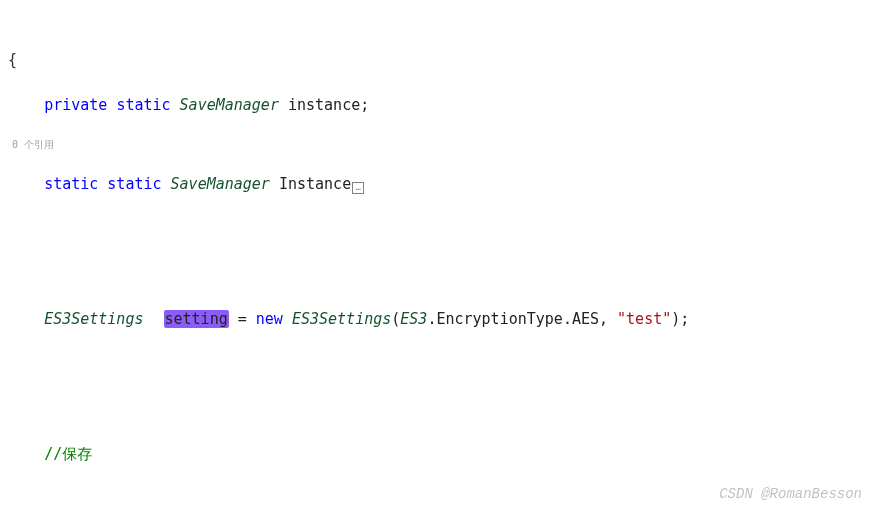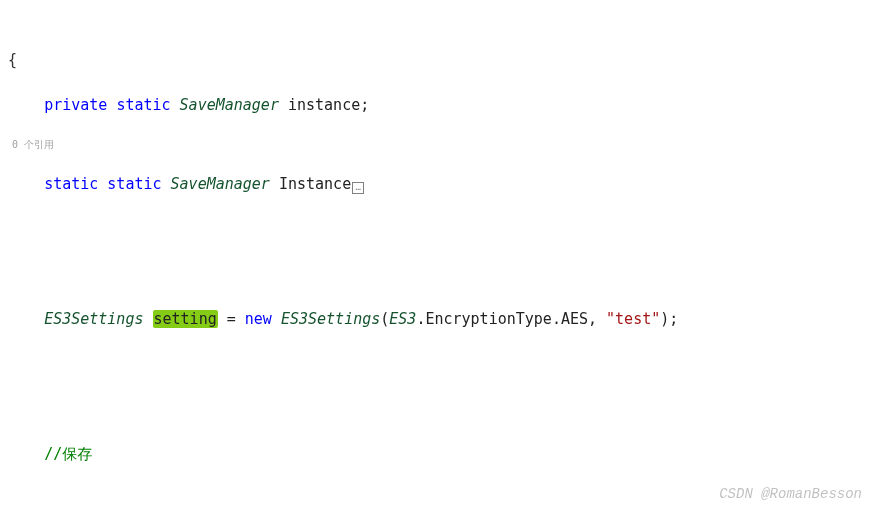--- a/index.html
+++ b/index.html
@@ -36,23 +36,24 @@
     border: 1px solid #808080;
     width: 10px; height: 10px;
     vertical-align: -1px;
     margin-left: 1px;
     background: #fff;
     text-align: center;
     font-size: 9px; line-height: 9px;
     color: #808080;
   }
   .hl-occ {
-    background: #84cc16;
+    background: #8b5cf6;
     border-radius: 2px;
     padding: 0 1px;
+    margin-left: 11px;
   }
   .watermark {
     position: absolute;
     right: 14px;
     bottom: 6px;
     color: rgba(0,0,0,0.25);
     font-family: Liberation Mono, monospace;
     font-size: 14px;
     font-style: italic;
   }

